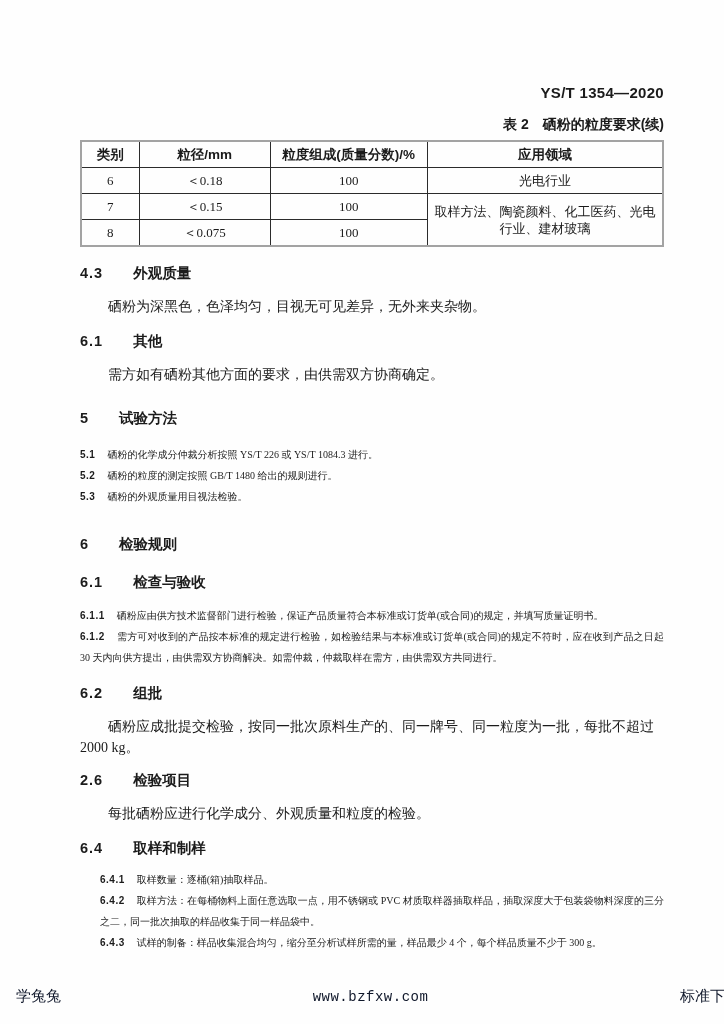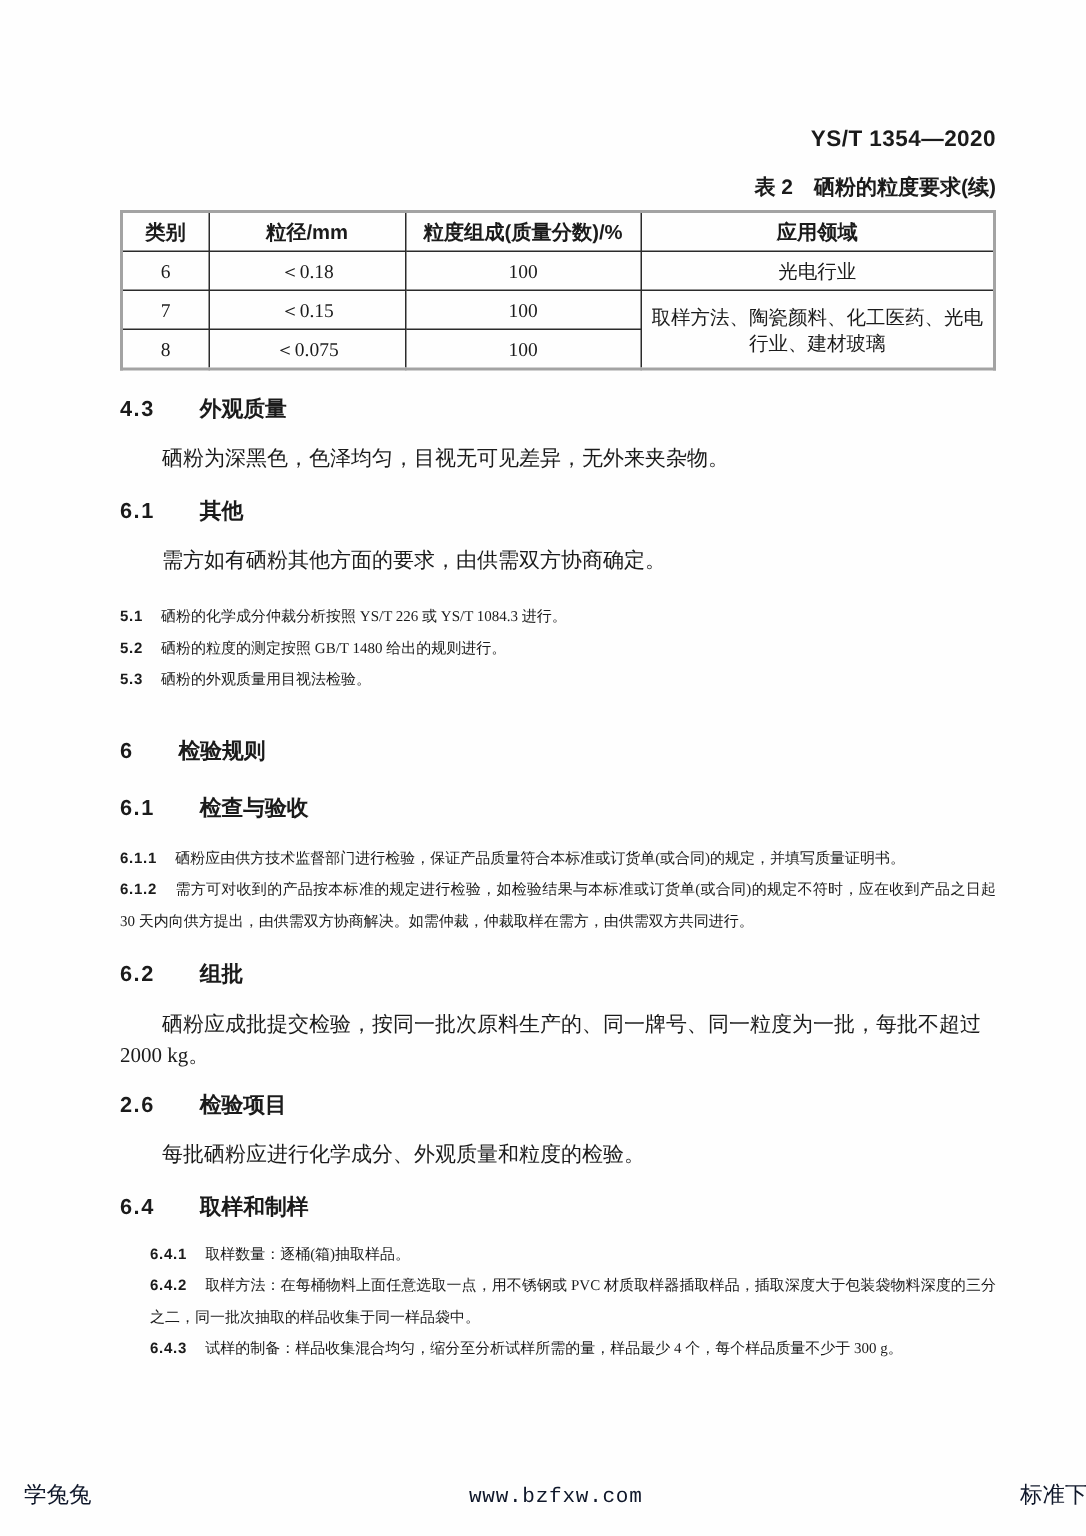--- a/index.html
+++ b/index.html
@@ -157,20 +157,23 @@
   <div class="heading h-43">
     <span class="hnum">4.3</span><span>外观质量</span>
   </div>
   <p class="body-p">硒粉为深黑色，色泽均匀，目视无可见差异，无外来夹杂物。</p>
 
   <div class="heading h-44">
     <span class="hnum">6.1</span><span>其他</span>
   </div>
   <p class="body-p">需方如有硒粉其他方面的要求，由供需双方协商确定。</p>
 
+  <div class="heading h-ch5">
+    <span class="hnum">5</span><span>试验方法</span>
+  </div>
 
   <div class="clause-group">
     <p class="clause"><span class="cnum">5.1</span><span>硒粉的化学成分仲裁分析按照 YS/T 226 或 YS/T 1084.3 进行。</span></p>
     <p class="clause"><span class="cnum">5.2</span><span>硒粉的粒度的测定按照 GB/T 1480 给出的规则进行。</span></p>
     <p class="clause"><span class="cnum">5.3</span><span>硒粉的外观质量用目视法检验。</span></p>
   </div>
 
   <div class="heading h-ch6">
     <span class="hnum">6</span><span>检验规则</span>
   </div>

